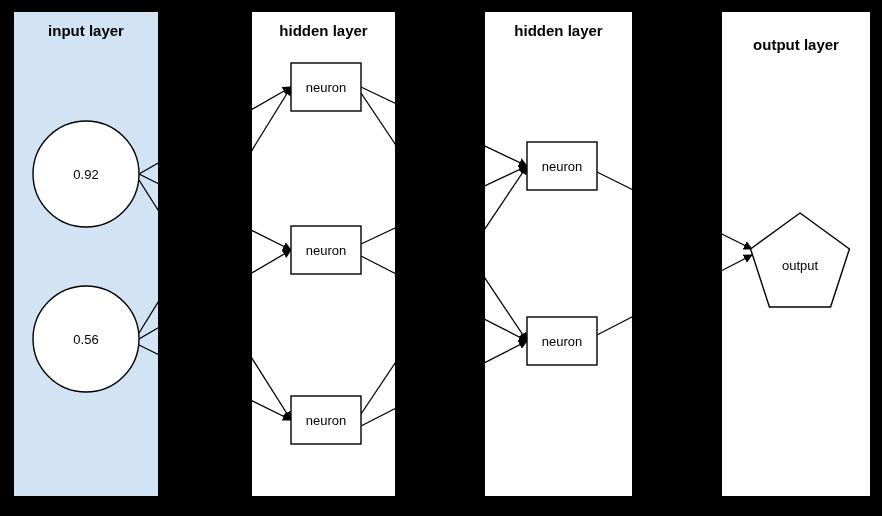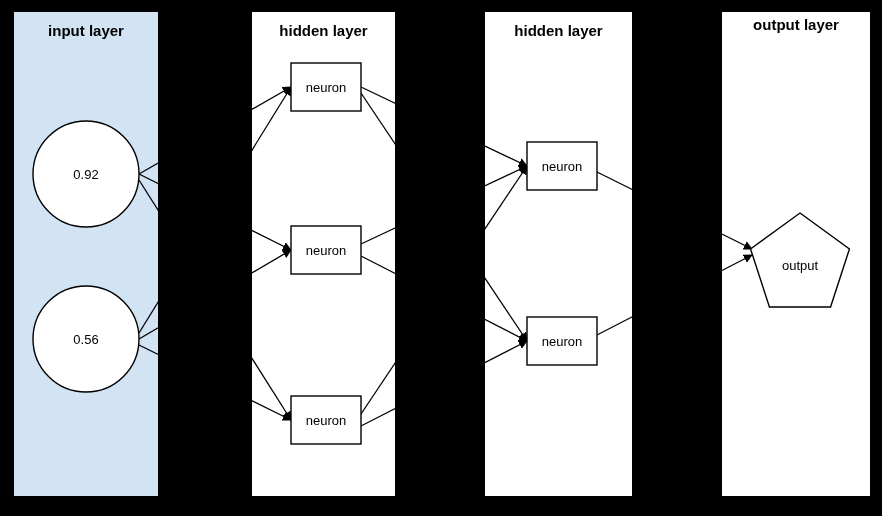--- a/index.html
+++ b/index.html
@@ -23,21 +23,21 @@
       <div class="layer-panel" style="left: 14px; top: 12px; width: 144px; height: 484px; background: rgb(210, 227, 243);">
         <div class="layer-title" style="top: 10px;">input layer</div>
       </div>
       <div class="layer-panel" style="left: 252px; top: 12px; width: 143px; height: 484px; background: rgb(255, 255, 255);">
         <div class="layer-title" style="top: 10px;">hidden layer</div>
       </div>
       <div class="layer-panel" style="left: 485px; top: 12px; width: 147px; height: 484px; background: rgb(255, 255, 255);">
         <div class="layer-title" style="top: 10px;">hidden layer</div>
       </div>
       <div class="layer-panel" style="left: 722px; top: 12px; width: 148px; height: 484px; background: rgb(255, 255, 255);">
-        <div class="layer-title" style="top: 4px;">output layer</div>
+        <div class="layer-title" style="top: 24px;">output layer</div>
       </div>
     </div>
   <svg id="graph" viewBox="0 0 882 516">
     <defs>
       <marker id="arrow" viewBox="0 0 10 10" refX="9" refY="5" markerWidth="7" markerHeight="7" orient="auto-start-reverse">
         <path d="M 0 0 L 10 5 L 0 10 z" fill="#000000"></path>
       </marker>
     </defs>
     <g id="edges-group">
         <line class="edge" x1="139" y1="174" x2="291" y2="87" marker-end="url(#arrow)"></line>

